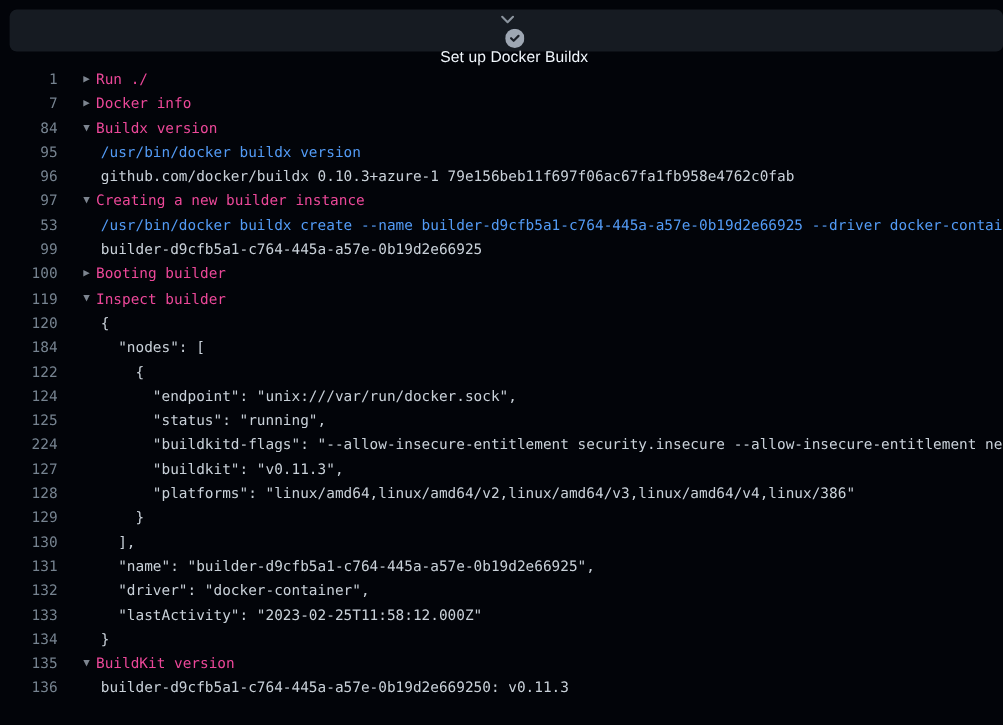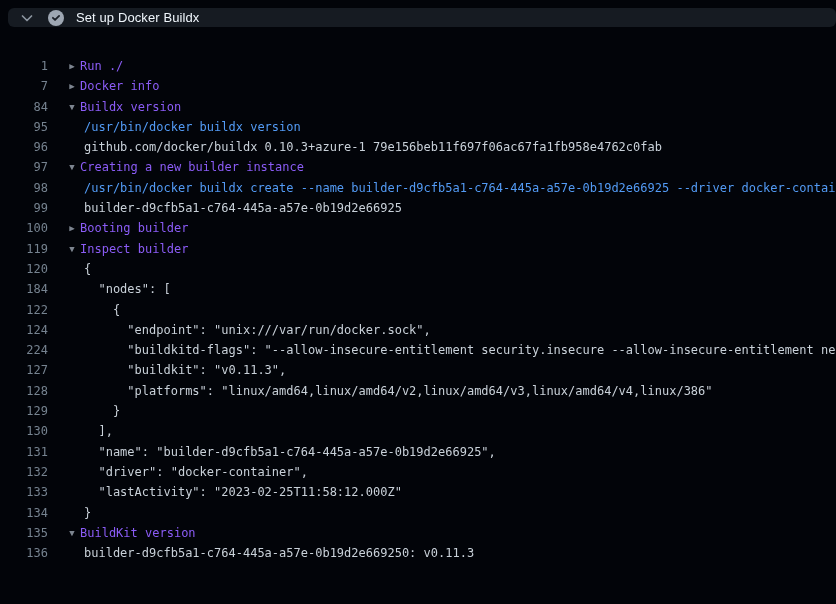--- a/index.html
+++ b/index.html
@@ -15,28 +15,29 @@
     width: 836px;
     height: 604px;
     background: #020409;
     font-family: "Liberation Sans", sans-serif;
   }
   .step-header {
     position: absolute;
     left: 8px;
     top: 8px;
     right: 0;
-    height: 19px;
+    height: 35px;
     background: #161b22;
     border-radius: 6px;
     display: flex;
     align-items: center;
     padding: 0 10px 0 11px;
     box-sizing: border-box;
     cursor: pointer;
+    flex-direction: column;
   }
   .chev {
     width: 16px;
     height: 16px;
     flex: none;
     display: flex;
     align-items: center;
     justify-content: center;
   }
   .statusicon {
@@ -85,21 +86,21 @@
     flex: none;
     width: 12px;
     margin-left: 18px;
     color: #7d8590;
     font-size: 9px;
     text-align: center;
     cursor: pointer;
   }
   .gtext {
     margin-left: 2px;
-    color: #8b5cf6;
+    color: #ec4899;
     cursor: pointer;
   }
   .ltext {
     margin-left: 36px;
     color: #c9d1d9;
     text-align: right;
   }
   .cmd { color: #539bf5; }
 </style>
 </head>
@@ -122,28 +123,29 @@
     <span class="step-title">Set up Docker Buildx</span>
   </div>
 
   <div class="log">
       <div class="line"><span class="num">1</span><span class="arr">▶</span><span class="gtext">Run ./</span></div>
       <div class="line"><span class="num">7</span><span class="arr">▶</span><span class="gtext">Docker info</span></div>
       <div class="line"><span class="num">84</span><span class="arr">▼</span><span class="gtext">Buildx version</span></div>
       <div class="line"><span class="num">95</span><span class="ltext cmd">/usr/bin/docker buildx version</span></div>
       <div class="line"><span class="num">96</span><span class="ltext">github.com/docker/buildx 0.10.3+azure-1 79e156beb11f697f06ac67fa1fb958e4762c0fab</span></div>
       <div class="line"><span class="num">97</span><span class="arr">▼</span><span class="gtext">Creating a new builder instance</span></div>
-      <div class="line"><span class="num">98</span><span class="ltext cmd">/usr/bin/docker buildx create --name builder-d9cfb5a1-c764-445a-a57e-0b19d2e66925 --driver docker-container</span></div>
+      <div class="line"><span class="num">53</span><span class="ltext cmd">/usr/bin/docker buildx create --name builder-d9cfb5a1-c764-445a-a57e-0b19d2e66925 --driver docker-container</span></div>
       <div class="line"><span class="num">99</span><span class="ltext">builder-d9cfb5a1-c764-445a-a57e-0b19d2e66925</span></div>
       <div class="line"><span class="num">100</span><span class="arr">▶</span><span class="gtext">Booting builder</span></div>
       <div class="line"><span class="num">119</span><span class="arr">▼</span><span class="gtext">Inspect builder</span></div>
       <div class="line"><span class="num">120</span><span class="ltext">{</span></div>
       <div class="line"><span class="num">184</span><span class="ltext">  "nodes": [</span></div>
       <div class="line"><span class="num">122</span><span class="ltext">    {</span></div>
       <div class="line"><span class="num">124</span><span class="ltext">      "endpoint": "unix:///var/run/docker.sock",</span></div>
+      <div class="line"><span class="num">125</span><span class="ltext">      "status": "running",</span></div>
       <div class="line"><span class="num">224</span><span class="ltext">      "buildkitd-flags": "--allow-insecure-entitlement security.insecure --allow-insecure-entitlement network</span></div>
       <div class="line"><span class="num">127</span><span class="ltext">      "buildkit": "v0.11.3",</span></div>
       <div class="line"><span class="num">128</span><span class="ltext">      "platforms": "linux/amd64,linux/amd64/v2,linux/amd64/v3,linux/amd64/v4,linux/386"</span></div>
       <div class="line"><span class="num">129</span><span class="ltext">    }</span></div>
       <div class="line"><span class="num">130</span><span class="ltext">  ],</span></div>
       <div class="line"><span class="num">131</span><span class="ltext">  "name": "builder-d9cfb5a1-c764-445a-a57e-0b19d2e66925",</span></div>
       <div class="line"><span class="num">132</span><span class="ltext">  "driver": "docker-container",</span></div>
       <div class="line"><span class="num">133</span><span class="ltext">  "lastActivity": "2023-02-25T11:58:12.000Z"</span></div>
       <div class="line"><span class="num">134</span><span class="ltext">}</span></div>
       <div class="line"><span class="num">135</span><span class="arr">▼</span><span class="gtext">BuildKit version</span></div>

